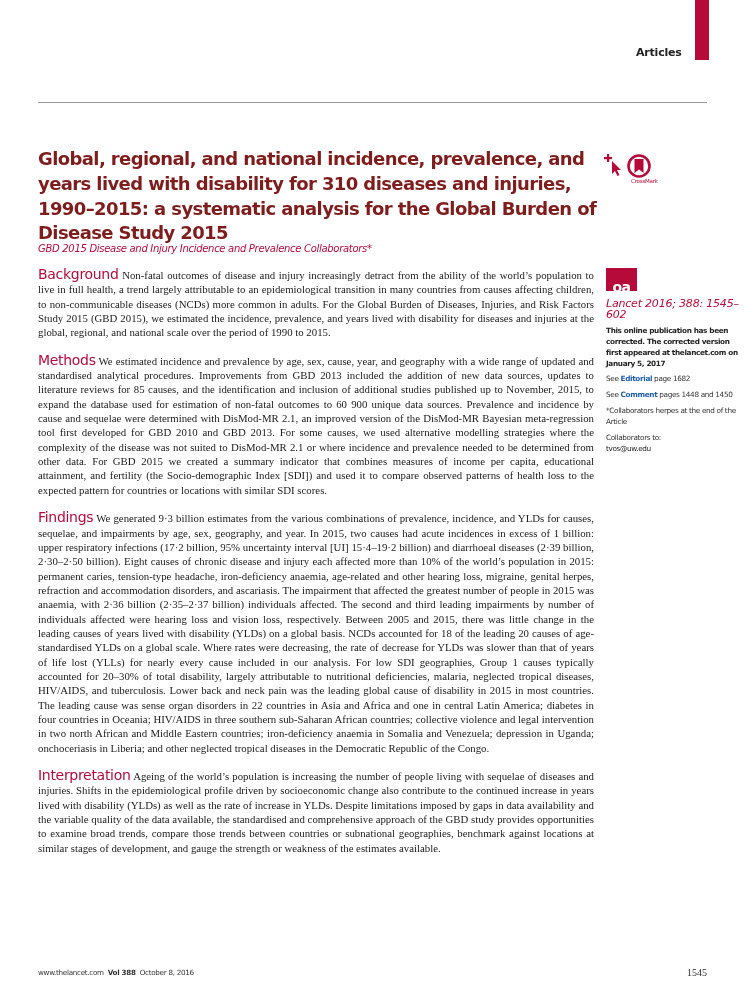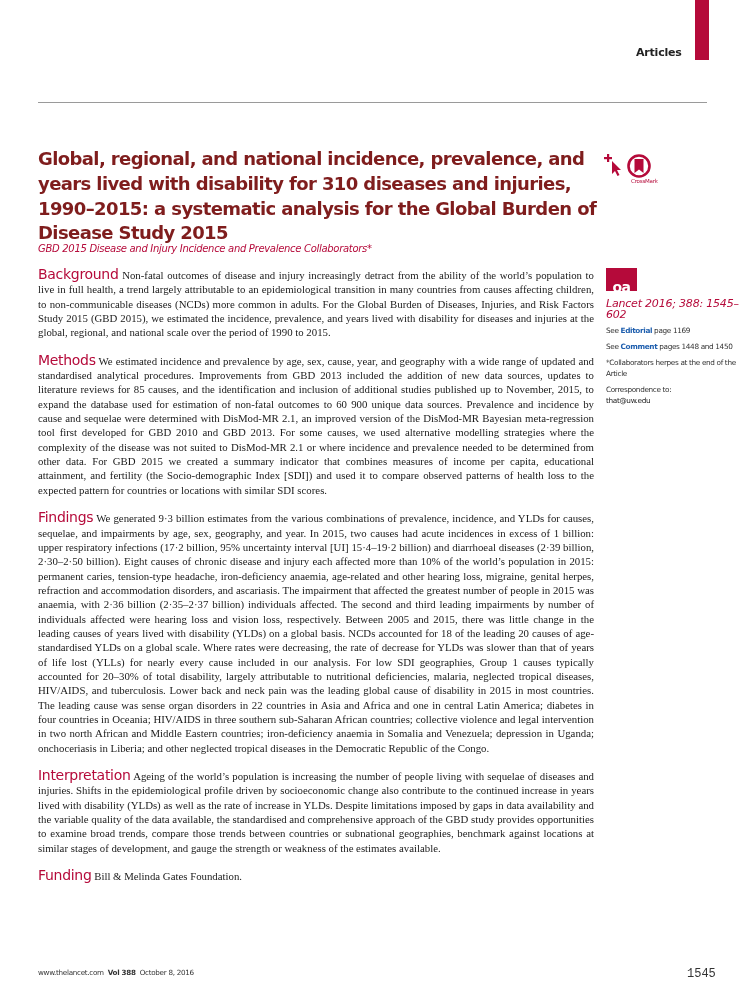--- a/index.html
+++ b/index.html
@@ -26,21 +26,21 @@
     .sidebar p { margin: 0 0 5px 0; }
     .sidebar .link { color: #1f5fae; font-weight: bold; margin-top: 32px; }
 
     .abstract { position: absolute; left: 38px; top: 267px; width: 556px; font-family: "Liberation Serif", serif; font-size: 10.8px; line-height: 14.35px; color: #1a1a1a; text-align: justify; }
     .abstract p { margin: 0 0 13px 0; }
     .abstract .head { font-family: "DejaVu Sans", sans-serif; color: #b50a3a; font-size: 14px; letter-spacing: -0.3px; }
 
     .footer-left { position: absolute; left: 38px; top: 968px; font-family: "DejaVu Sans", sans-serif; font-size: 7.2px; color: #333; letter-spacing: -0.3px; text-align: center; }
     .footer-left .vol { font-weight: bold; margin-left: 4px; }
     .footer-left .date { margin-left: 4px; }
-    .footer-page { position: absolute; left: 687px; top: 967px; font-family: Liberation Mono, monospace; font-size: 12px; color: #333; }
+    .footer-page { position: absolute; left: 687px; top: 967px; font-family: Liberation Serif, serif; font-size: 10px; color: #333; }
   </style>
 </head>
 <body>
 
 <div class="red-tab"></div>
 <div class="section-label">Articles</div>
 <div class="top-rule"></div>
 
 <h1 class="title" style="margin:0;">Global, regional, and national incidence, prevalence, and years lived with disability for 310 diseases and injuries, 1990–2015: a systematic analysis for the Global Burden of Disease Study 2015</h1>
 
@@ -60,31 +60,31 @@
 
 <div class="authors">GBD 2015 Disease and Injury Incidence and Prevalence Collaborators*</div>
 
 <div class="oa-badge">
   <span class="oa">oa</span>
   <span class="oa-sub">OPEN ACCESS</span>
 </div>
 
 <div class="sidebar">
   <div class="cite">Lancet 2016; 388: 1545–602</div>
-  <p><span>See </span><span class="link">Editorial</span><span> page 1169</span></p>
+  <div class="notice">This online publication has been corrected. The corrected version first appeared at thelancet.com on January 5, 2017</div>
+  <p><span>See </span><span class="link">Editorial</span><span> page 1682</span></p>
   <p><span>See </span><span class="link">Comment</span><span> pages 1448 and 1450</span></p>
   <p>*Collaborators herpes at the end of the Article</p>
-  <div>Correspondence to:</div>
-  <div style="color:#222;">that@uw.edu</div>
+  <div>Collaborators to:</div>
+  <div style="color:#222;">tvos@uw.edu</div>
 </div>
 
 <div class="abstract">
   <p><span class="head">Background</span> <span>Non-fatal outcomes of disease and injury increasingly detract from the ability of the world’s population to live in full health, a trend largely attributable to an epidemiological transition in many countries from causes affecting children, to non-communicable diseases (NCDs) more common in adults. For the Global Burden of Diseases, Injuries, and Risk Factors Study 2015 (GBD 2015), we estimated the incidence, prevalence, and years lived with disability for diseases and injuries at the global, regional, and national scale over the period of 1990 to 2015.</span></p>
   <p><span class="head">Methods</span> <span>We estimated incidence and prevalence by age, sex, cause, year, and geography with a wide range of updated and standardised analytical procedures. Improvements from GBD 2013 included the addition of new data sources, updates to literature reviews for 85 causes, and the identification and inclusion of additional studies published up to November, 2015, to expand the database used for estimation of non-fatal outcomes to 60 900 unique data sources. Prevalence and incidence by cause and sequelae were determined with DisMod-MR 2.1, an improved version of the DisMod-MR Bayesian meta-regression tool first developed for GBD 2010 and GBD 2013. For some causes, we used alternative modelling strategies where the complexity of the disease was not suited to DisMod-MR 2.1 or where incidence and prevalence needed to be determined from other data. For GBD 2015 we created a summary indicator that combines measures of income per capita, educational attainment, and fertility (the Socio-demographic Index [SDI]) and used it to compare observed patterns of health loss to the expected pattern for countries or locations with similar SDI scores.</span></p>
   <p><span class="head">Findings</span> <span>We generated 9·3 billion estimates from the various combinations of prevalence, incidence, and YLDs for causes, sequelae, and impairments by age, sex, geography, and year. In 2015, two causes had acute incidences in excess of 1 billion: upper respiratory infections (17·2 billion, 95% uncertainty interval [UI] 15·4–19·2 billion) and diarrhoeal diseases (2·39 billion, 2·30–2·50 billion). Eight causes of chronic disease and injury each affected more than 10% of the world’s population in 2015: permanent caries, tension-type headache, iron-deficiency anaemia, age-related and other hearing loss, migraine, genital herpes, refraction and accommodation disorders, and ascariasis. The impairment that affected the greatest number of people in 2015 was anaemia, with 2·36 billion (2·35–2·37 billion) individuals affected. The second and third leading impairments by number of individuals affected were hearing loss and vision loss, respectively. Between 2005 and 2015, there was little change in the leading causes of years lived with disability (YLDs) on a global basis. NCDs accounted for 18 of the leading 20 causes of age-standardised YLDs on a global scale. Where rates were decreasing, the rate of decrease for YLDs was slower than that of years of life lost (YLLs) for nearly every cause included in our analysis. For low SDI geographies, Group 1 causes typically accounted for 20–30% of total disability, largely attributable to nutritional deficiencies, malaria, neglected tropical diseases, HIV/AIDS, and tuberculosis. Lower back and neck pain was the leading global cause of disability in 2015 in most countries. The leading cause was sense organ disorders in 22 countries in Asia and Africa and one in central Latin America; diabetes in four countries in Oceania; HIV/AIDS in three southern sub-Saharan African countries; collective violence and legal intervention in two north African and Middle Eastern countries; iron-deficiency anaemia in Somalia and Venezuela; depression in Uganda; onchoceriasis in Liberia; and other neglected tropical diseases in the Democratic Republic of the Congo.</span></p>
   <p><span class="head">Interpretation</span> <span>Ageing of the world’s population is increasing the number of people living with sequelae of diseases and injuries. Shifts in the epidemiological profile driven by socioeconomic change also contribute to the continued increase in years lived with disability (YLDs) as well as the rate of increase in YLDs. Despite limitations imposed by gaps in data availability and the variable quality of the data available, the standardised and comprehensive approach of the GBD study provides opportunities to examine broad trends, compare those trends between countries or subnational geographies, benchmark against locations at similar stages of development, and gauge the strength or weakness of the estimates available.</span></p>
-  <p><span class="head">Funding</span> <span>Bill &amp; Melinda Gates Foundation.</span></p>
 </div>
 
 <div class="footer-left">
   <span>www.thelancet.com</span><span class="vol">Vol 388</span><span class="date">October 8, 2016</span>
 </div>
 <div class="footer-page">1545</div>
 
 </body></html>

